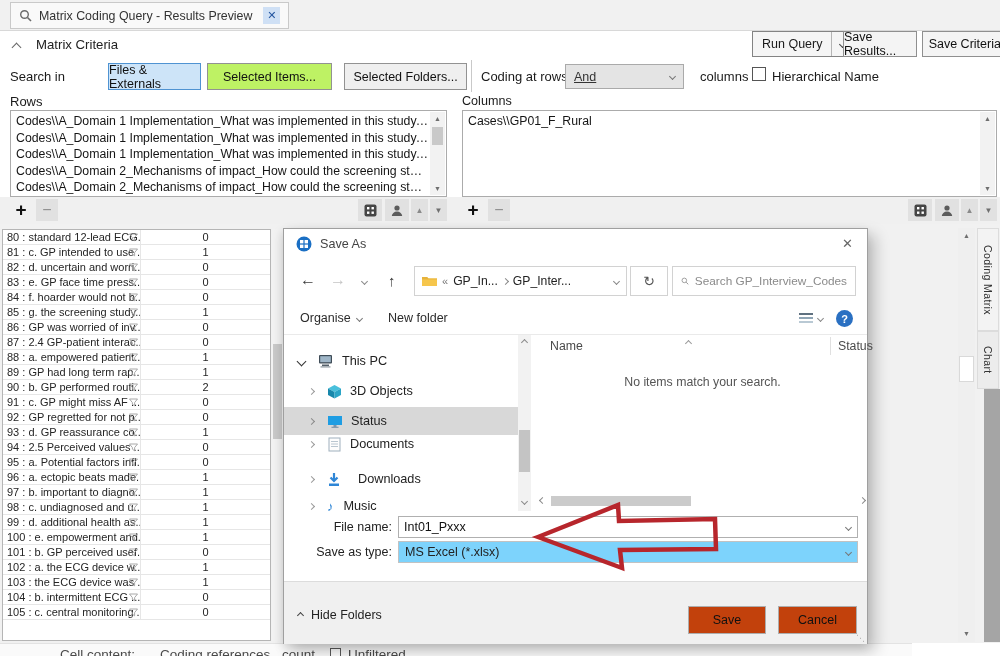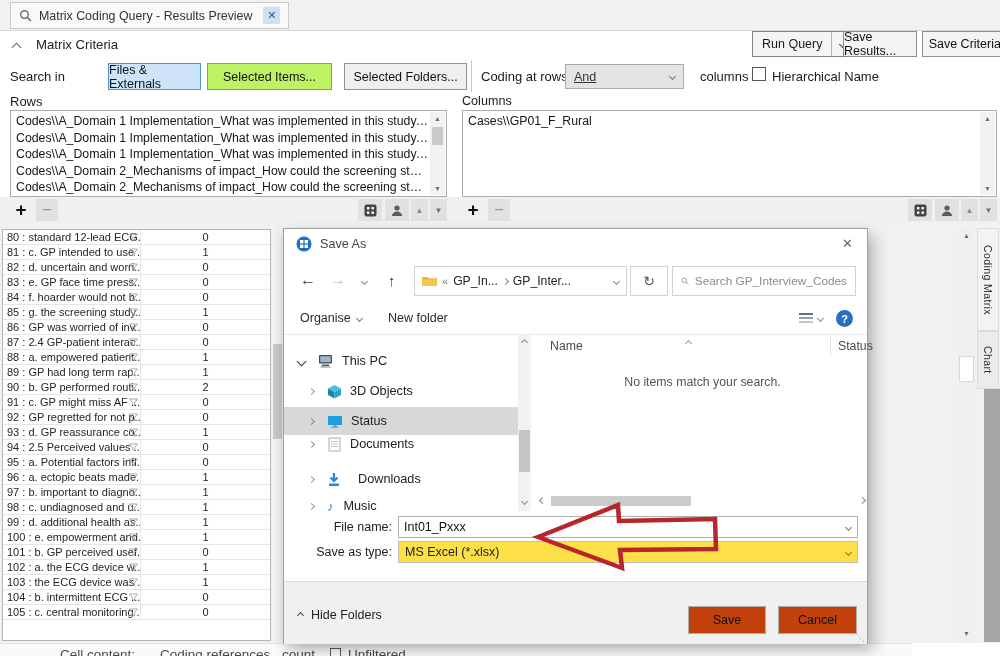--- a/index.html
+++ b/index.html
@@ -525,21 +525,21 @@
       <span class="a chv s rt" style="right:4px;top:5px;border-color:#8a8a8a;"></span>
     </div>
   </div>
 
   <span class="a" style="left:0;top:291px;width:108px;text-align:right;font-size:12.5px;color:#222;">File name:</span>
   <div class="a" style="left:114px;top:287px;width:460px;height:22px;border:1px solid #b0b0b0;background:#fff;box-sizing:border-box;">
     <input style="position: absolute; left: 0px; top: 0px; width: 100%; height: 100%; border: none; outline: none; padding: 0px 18px 0px 5px; font-size: 12.5px; font-family: inherit; box-sizing: border-box; color: rgb(17, 17, 17); background: transparent;" value="Int01_Pxxx">
     <span class="a chv s" style="right:6px;top:8px;border-color:#777;"></span>
   </div>
   <span class="a" style="left:0;top:316px;width:108px;text-align:right;font-size:12.5px;color:#222;">Save as type:</span>
-  <div class="a" style="left:114px;top:312px;width:460px;height:22px;border:1px solid #c2c2c2;background:#fde047;box-sizing:border-box;">
+  <div class="a" style="left:114px;top:312px;width:460px;height:22px;border:1px solid #c2c2c2;background:#7dd3fc;box-sizing:border-box;">
     <span style="position:absolute;left:6px;top:3px;font-size:12.5px;color:#222;">MS Excel (*.xlsx)</span>
     <span class="a chv s" style="right:6px;top:8px;border-color:#777;"></span>
   </div>
 
   <div class="a" style="left:0;top:352px;width:100%;height:63px;background:#f0f0f0;border-top:1px solid #dcdcdc;box-sizing:border-box;">
     <div class="a flex" style="left:14px;top:26px;gap:8px;">
       <span class="chv s up" style="border-color:#444;"></span>
       <span style="font-size:12.5px;color:#222;">Hide Folders</span>
     </div>
     <div class="a wbtn" style="left:404px;top:24px;width:78px;height:28px;">Save</div>

